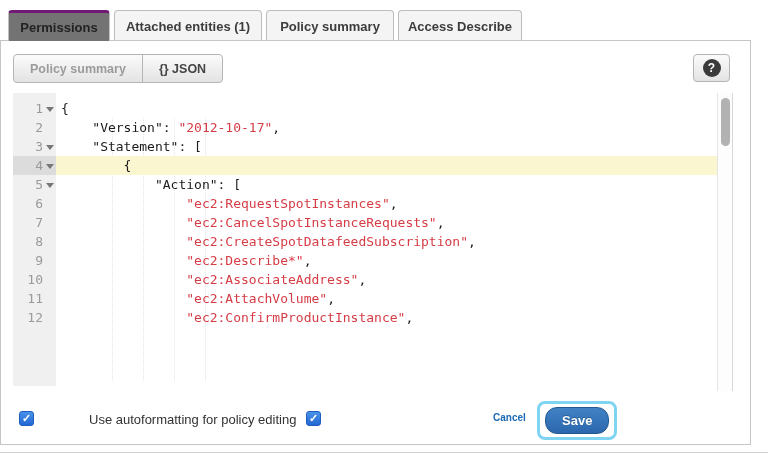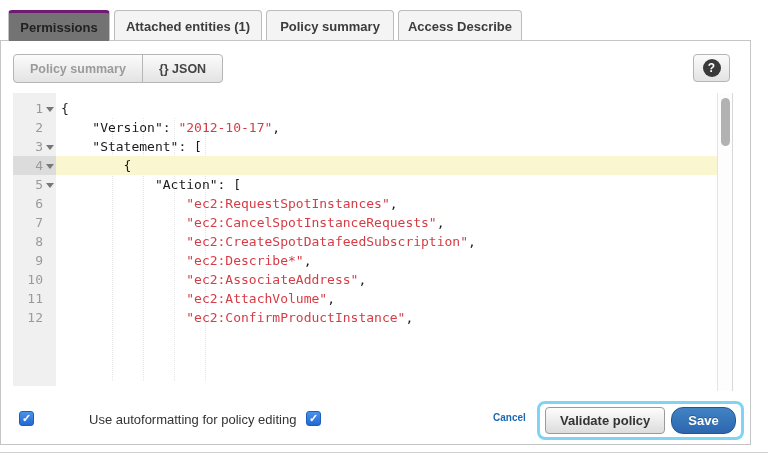--- a/index.html
+++ b/index.html
@@ -160,20 +160,19 @@
     </div>
 
     <div class="checkbox" style="left:18px; top:370px;">✓</div>
     <div class="cb-label" style="left:48px; top:371px;margin-left:40px;">Use autoformatting for policy editing</div>
 
     <div class="checkbox" style="left:305px; top:370px;">✓</div>
 
     <div id="cancel-link">Cancel</div>
 
     <div id="focus-ring">
-      <button id="validate-btn">Validate policy</button>
       <button id="save-btn">Save</button>
     </div>
 
   </div>
 
   <div id="bottom-rule"></div>
 </div>
 
 </body></html>

